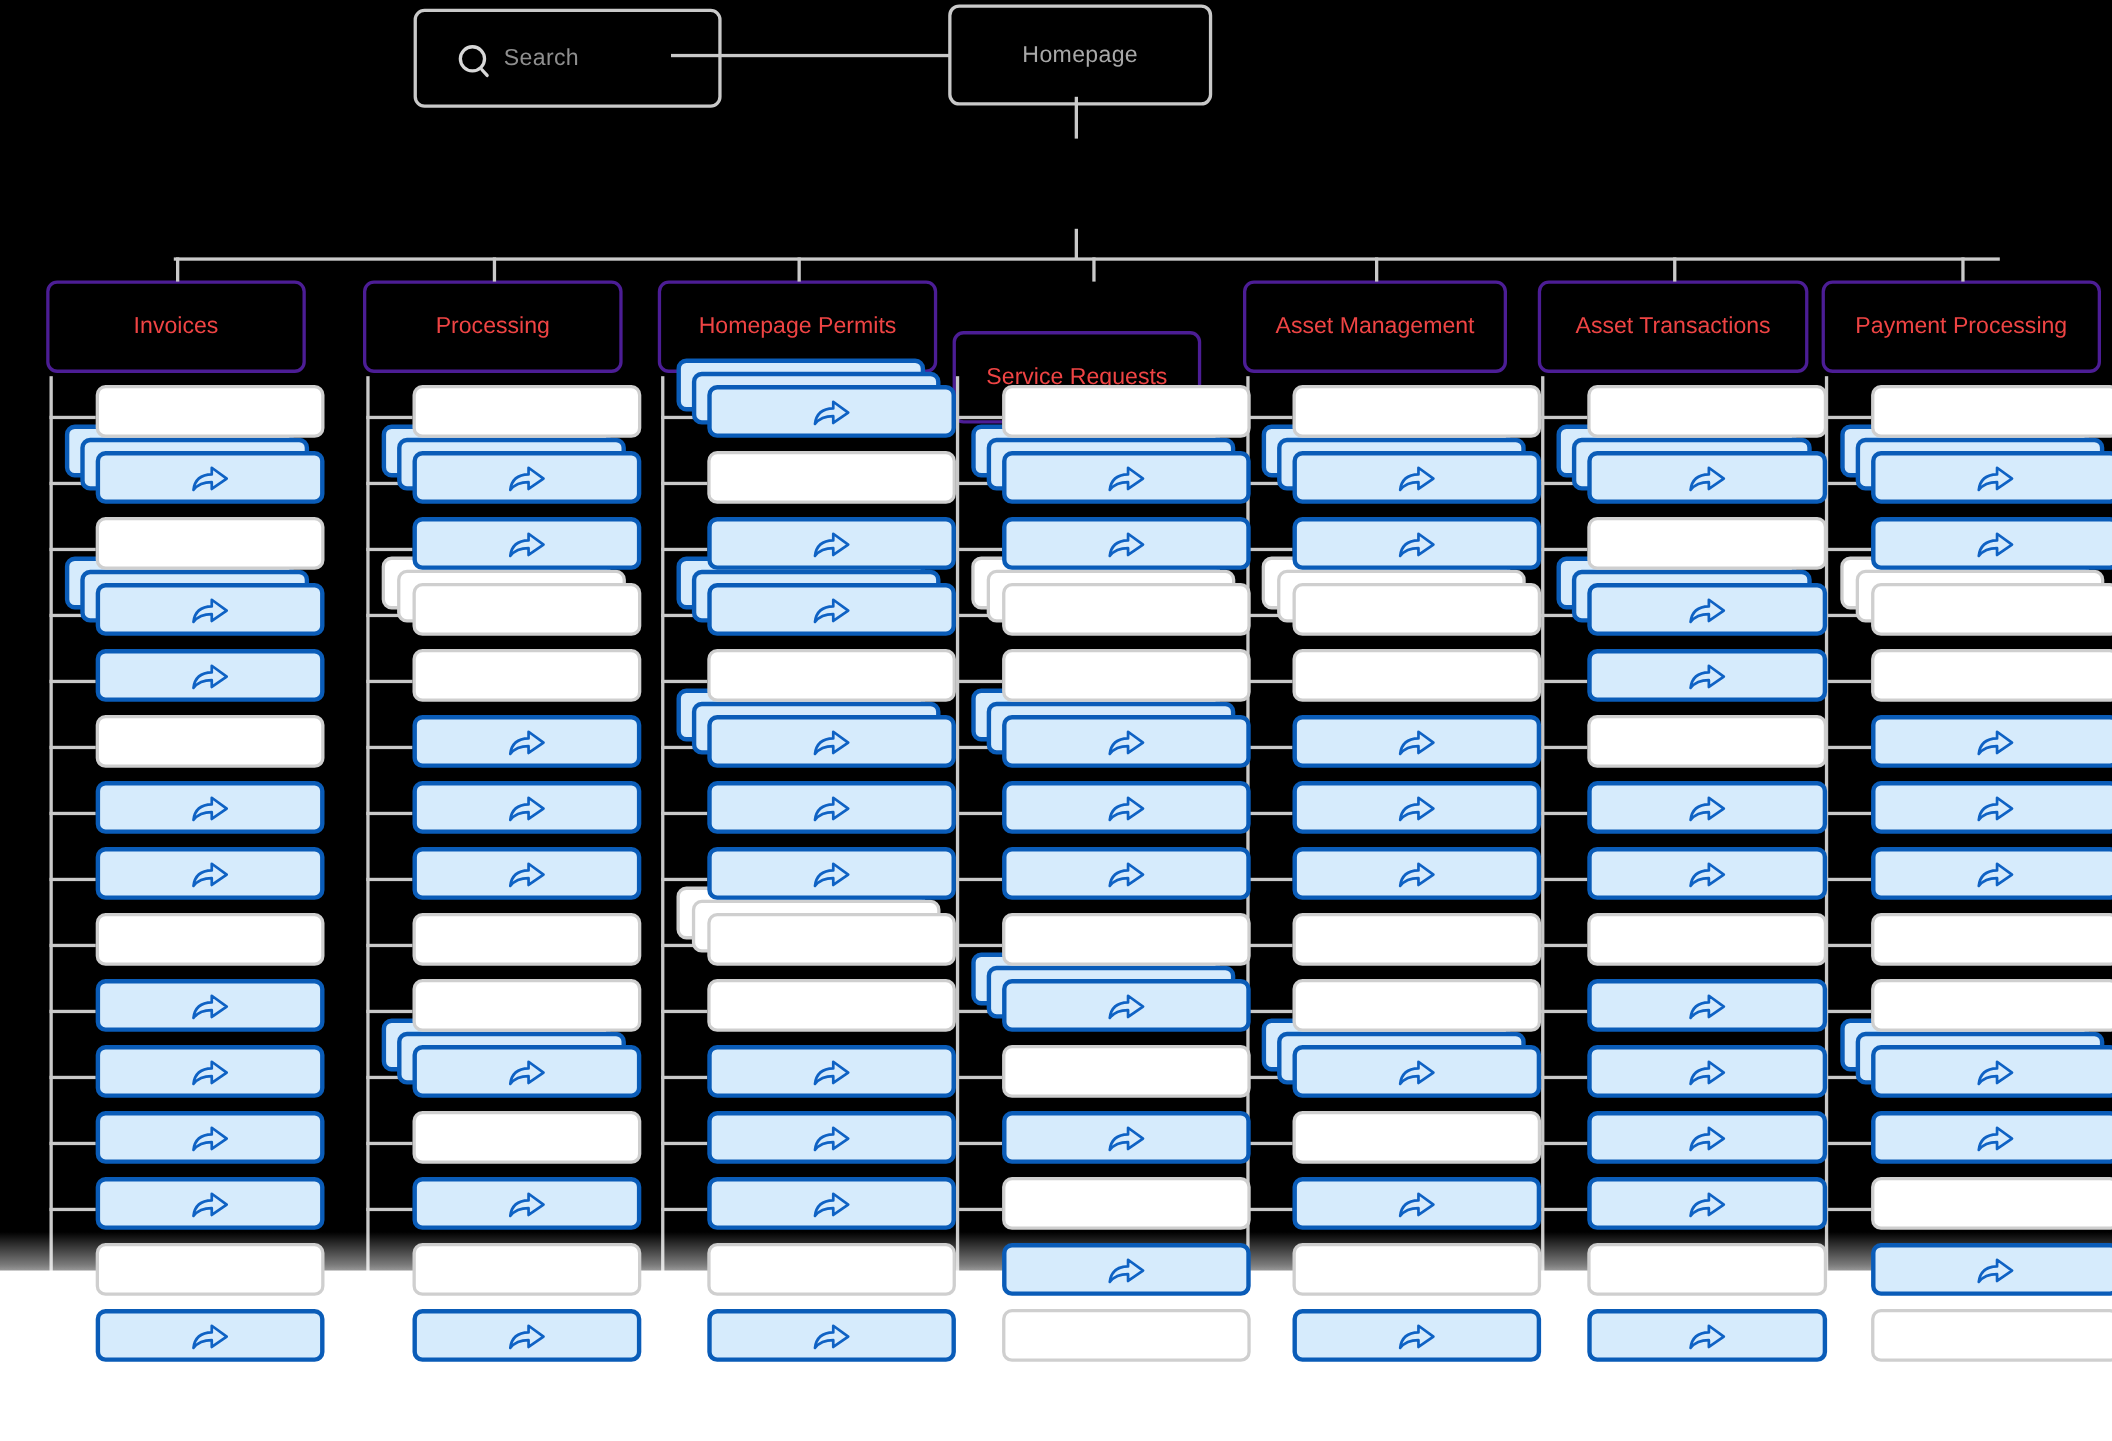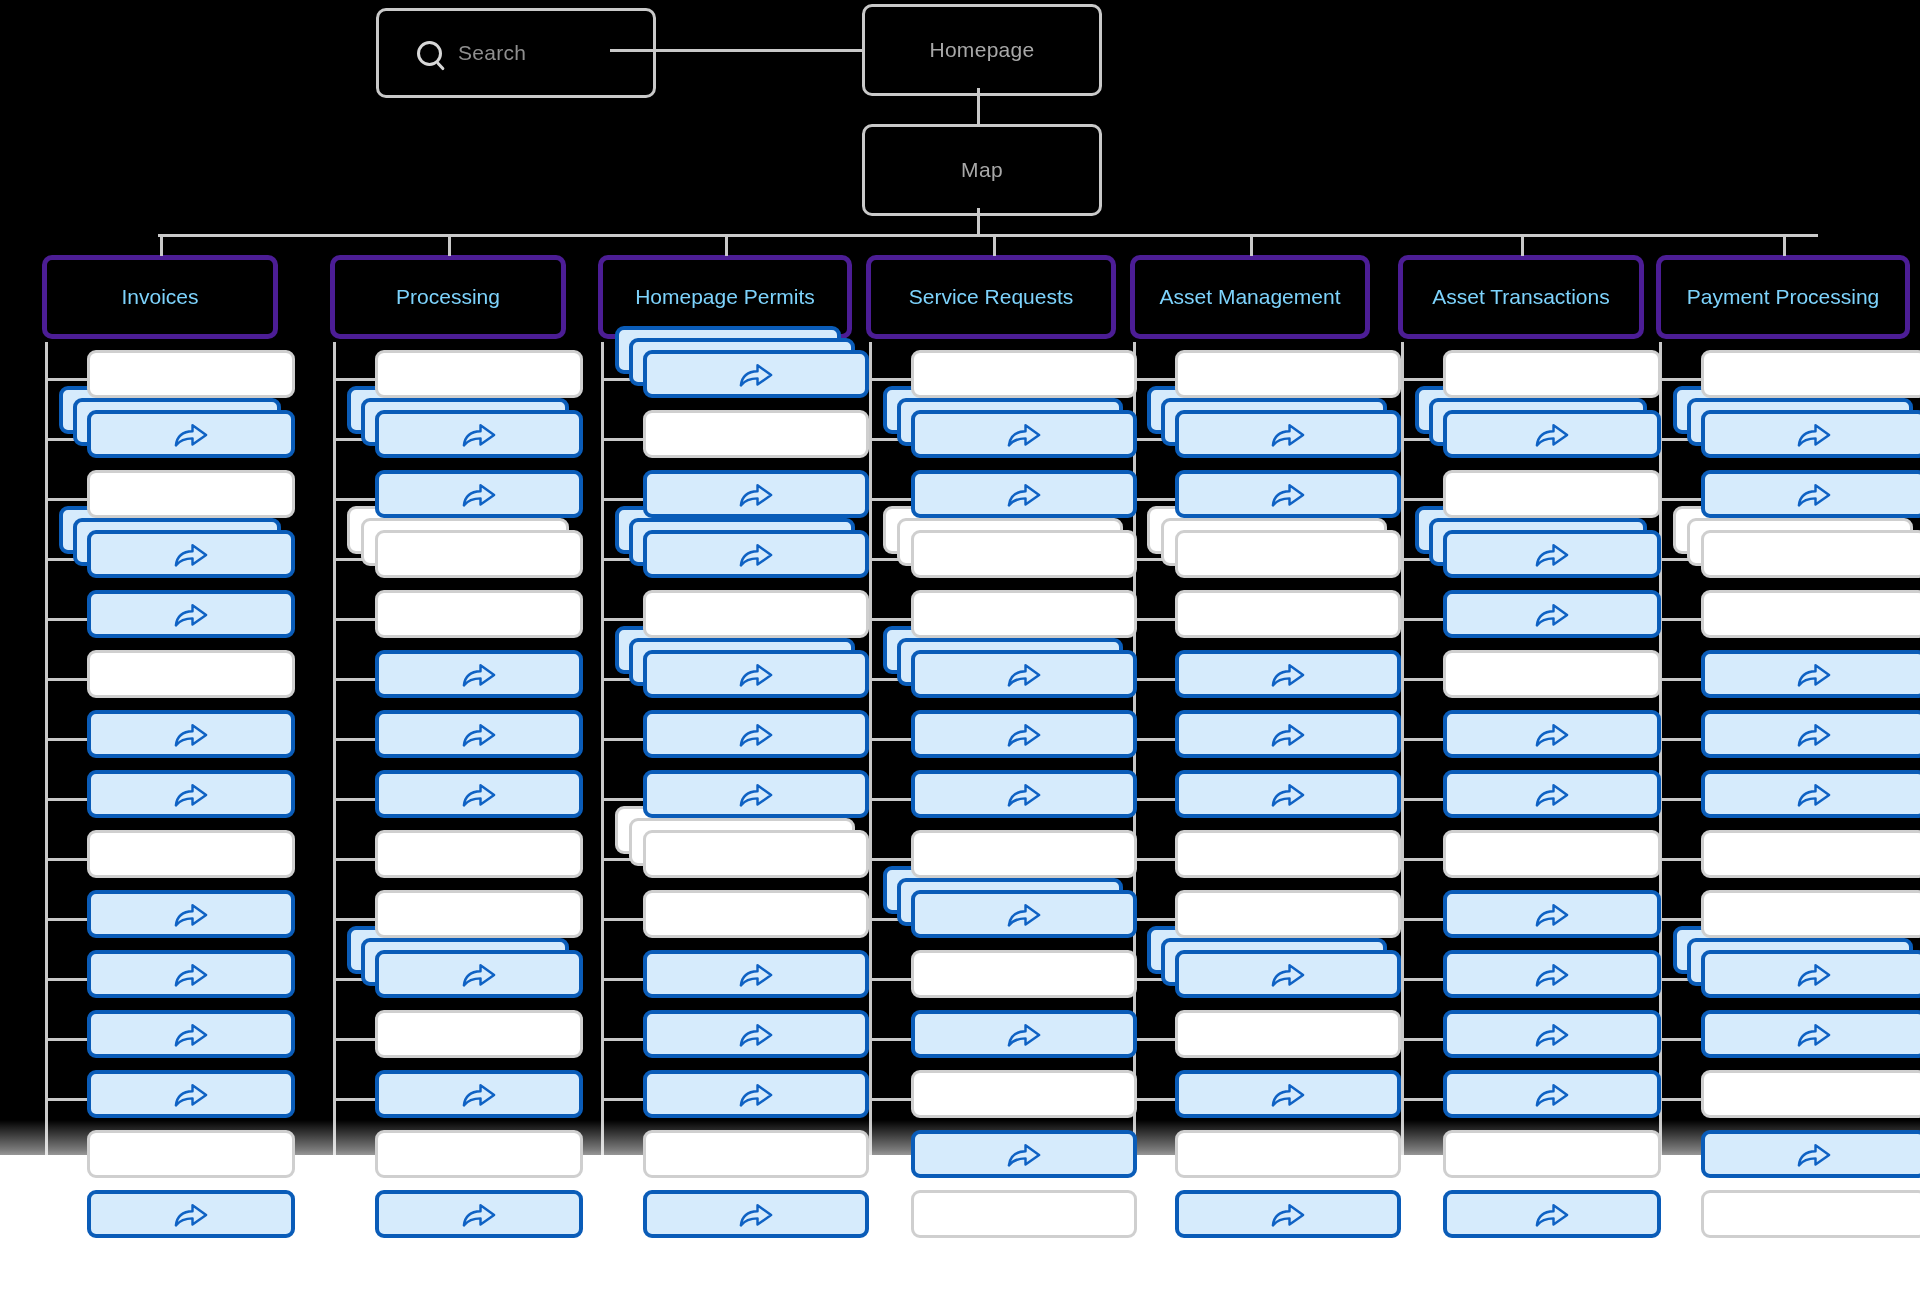--- a/index.html
+++ b/index.html
@@ -32,23 +32,23 @@
   #annotation{
     position:absolute;left:1240px;top:4px;width:420px;
     color:#2c4a68;font-size:30px;font-weight:700;line-height:1.28;letter-spacing:.2px;
   }
 
   
   #columns{position:absolute;left:0;top:250px;width:1920px;height:1060px;}
   .col{position:absolute;top:0;}
   .colhead{
     position:absolute;top:5px;left:0;
-    border:5px solid #4c1d95;border-radius:10px;background:#000;
+    border:3px solid #4c1d95;border-radius:10px;background:#000;
     height:84px;display:flex;align-items:center;justify-content:center;
-    color:#7dd3fc;font-size:21px;white-space:nowrap;padding:0 10px;box-sizing:border-box;
+    color:#ef4444;font-size:21px;white-space:nowrap;padding:0 10px;box-sizing:border-box;
   }
   .spine{position:absolute;width:3px;background:#c9c9c9;left:3px;top:92px;}
   .items{position:absolute;top:100px;left:3px;}
   .row{position:relative;height:60px;}
   .stub{position:absolute;left:0;top:28px;width:42px;height:3px;background:#c9c9c9;}
 
   .card{
     position:absolute;left:42px;
     height:48px;border-radius:9px;box-sizing:border-box;
     display:flex;align-items:center;justify-content:center;
@@ -85,23 +85,20 @@
 
   <div class="tnode" id="search-node">
     <span class="mag"></span>
     <span class="slabel">Search</span>
   </div>
 
   <div class="tnode" id="homepage-node">
     <span>Homepage</span>
   </div>
 
-  <div class="tnode" id="map-node">
-    <span>Map</span>
-  </div>
 
   <div class="line hline" style="left:610px;top:49px;width:254px;"></div>
 
   <div class="line vline" style="left:977px;top:88px;height:38px;"></div>
 
   <div class="line vline" style="left:977px;top:208px;height:28px;"></div>
 
   <div class="line hline" style="left:158px;top:234px;width:1660px;"></div>
 
 
@@ -437,21 +434,21 @@
             <div class="card blue" style="width: 226px; top: 0px; z-index: 5;">
               <svg class="shareicon" viewBox="0 0 36 28">
                 <path d="M2 25.5C3.2 15.5 9.4 10.8 19.6 10.6V4.2L34 14.6L19.6 24.6V18.1C11.6 18.1 6.2 20.3 2 25.5Z"></path>
               </svg>
             </div>
           </div>
         </div>
       </div>
       <div class="line vline" style="position: absolute; left: 725px; top: -16px; height: 22px; background: rgb(201, 201, 201);"></div>
       <div class="col" style="left: 866px;">
-        <div class="colhead" style="width: 250px;">
+        <div class="colhead" style="width: 226px; margin-top: 46px;">
           <span>Service Requests</span>
         </div>
         <div class="spine" style="height: 910px;"></div>
         <div class="items">
           <div class="row">
             <div class="stub"></div>
             <div class="card white" style="width: 226px; top: 0px; z-index: 5;"></div>
           </div>
           <div class="row">
             <div class="stub"></div>

